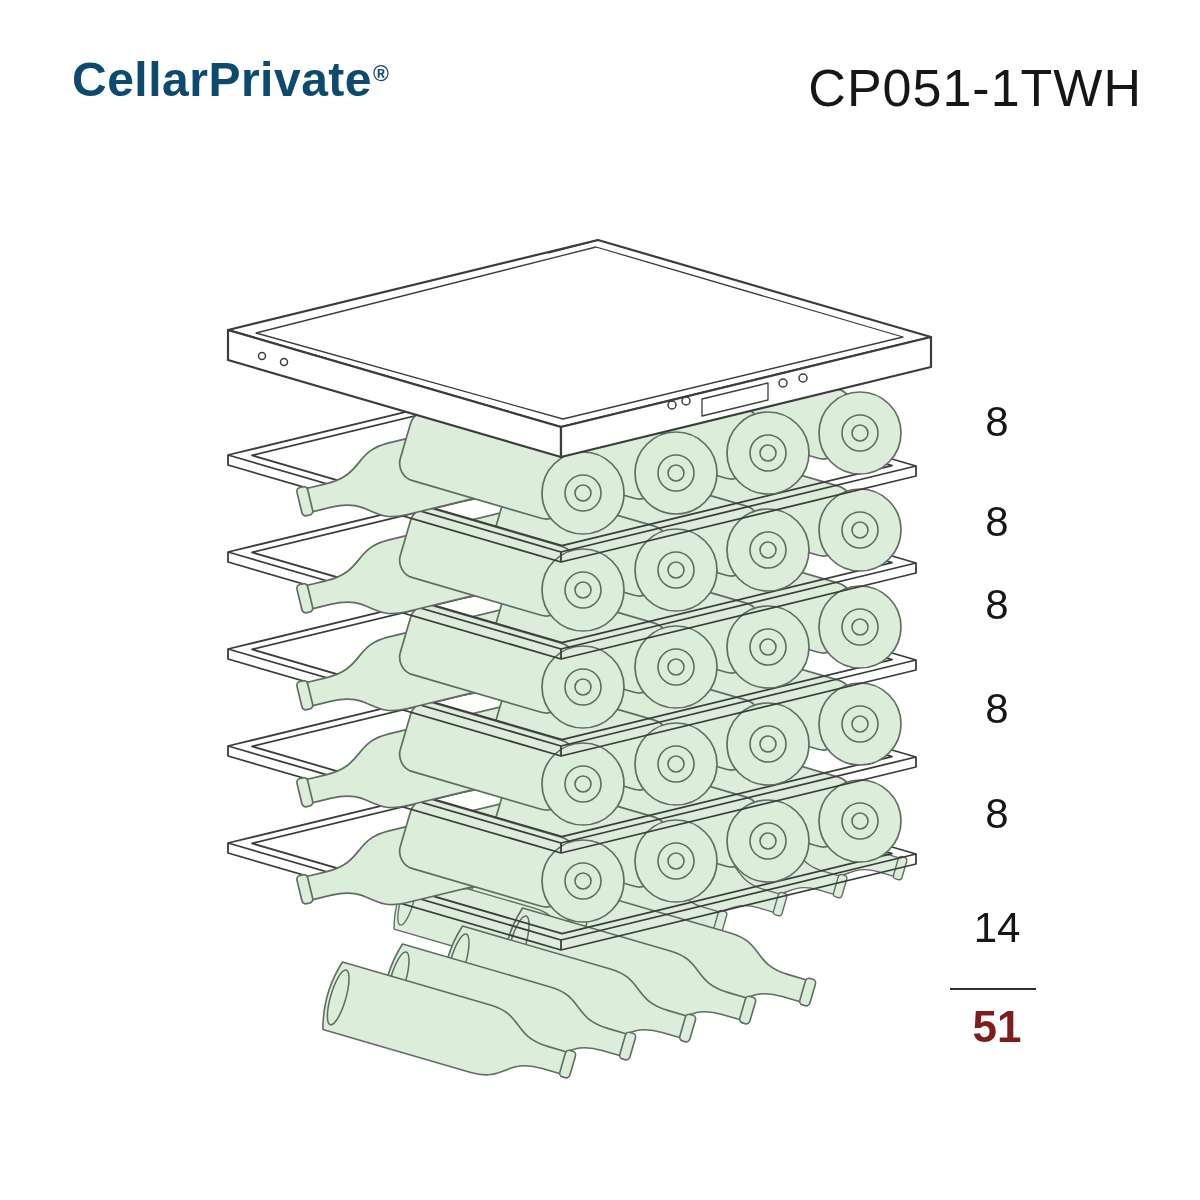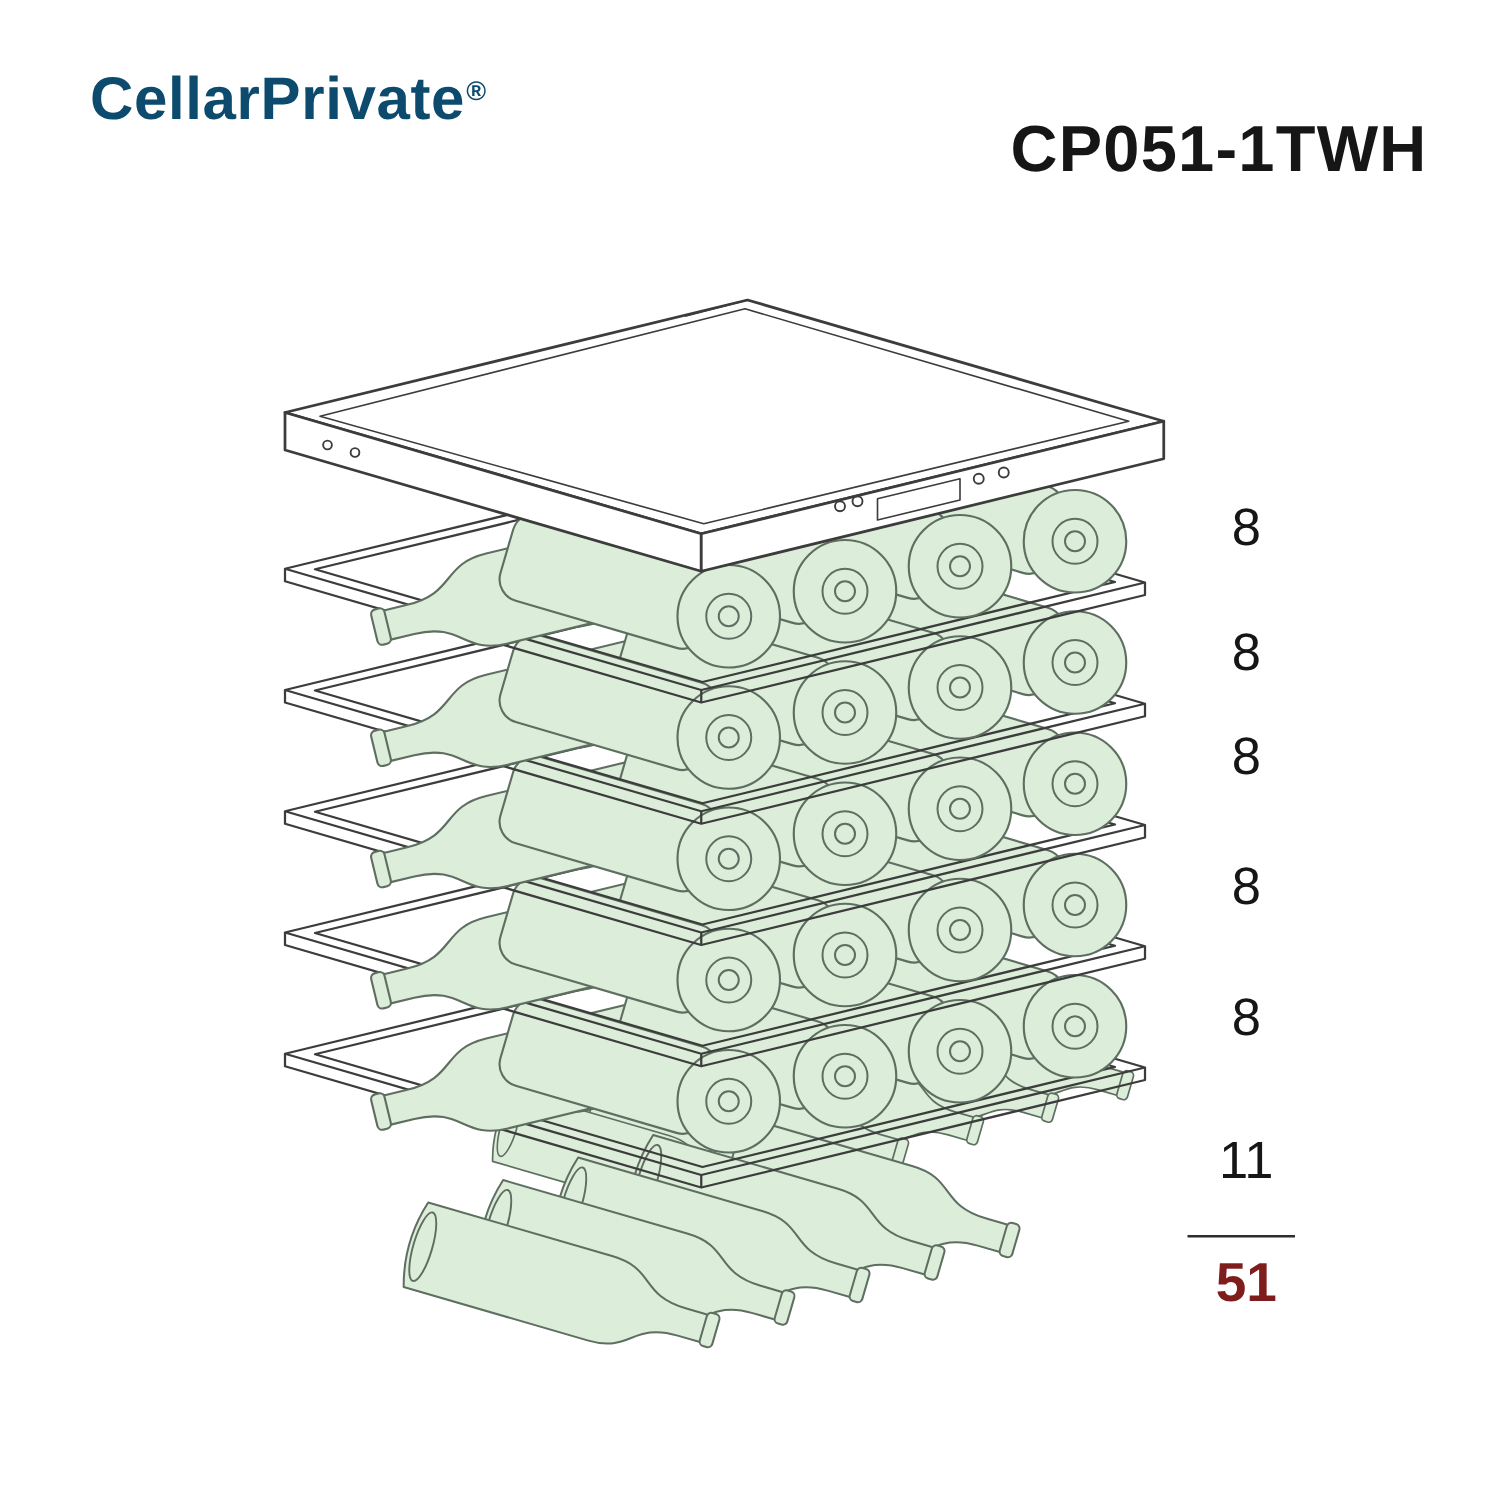--- a/index.html
+++ b/index.html
@@ -18,21 +18,21 @@
   .stage{position:absolute;inset:0;}
   svg{position:absolute;top:0;left:0;}
 
   .brand{
     position:absolute;left:72px;top:52px;
     font-size:48px;font-weight:bold;letter-spacing:0.5px;color:#0c4a6e;
   }
   .brand sup{font-size:0.45em;font-weight:bold;position:relative;top:2px;left:1px;}
   .model{
     position:absolute;top:58px;right:58px;
-    font-size:52px;font-weight:700;letter-spacing:1px;color:#161616;margin-top:32px;
+    font-size:52px;font-weight:400;letter-spacing:1px;color:#161616;
   }
   .count{
     position:absolute;left:952px;width:90px;text-align:center;
     font-size:42px;font-weight:400;color:#161616;
   }
   .c1{top:398px}.c2{top:498px}.c3{top:581px}.c4{top:685px}.c5{top:790px}.c6{top:904px}
   .total-divider{
     position:absolute;left:950px;top:988px;width:86px;height:0;
     border-top:2px solid #2d2d2d;
   }
@@ -141,18 +141,18 @@
   <div class="brand">
     <span>CellarPrivate</span><sup>®</sup>
   </div>
   <div class="model">CP051-1TWH</div>
 
   <div class="count c1">8</div>
   <div class="count c2">8</div>
   <div class="count c3">8</div>
   <div class="count c4">8</div>
   <div class="count c5">8</div>
-  <div class="count c6">11</div>
+  <div class="count c6">14</div>
 
   <div class="total-divider"></div>
   <div class="total">51</div>
 
 </div>
 
 </body></html>

